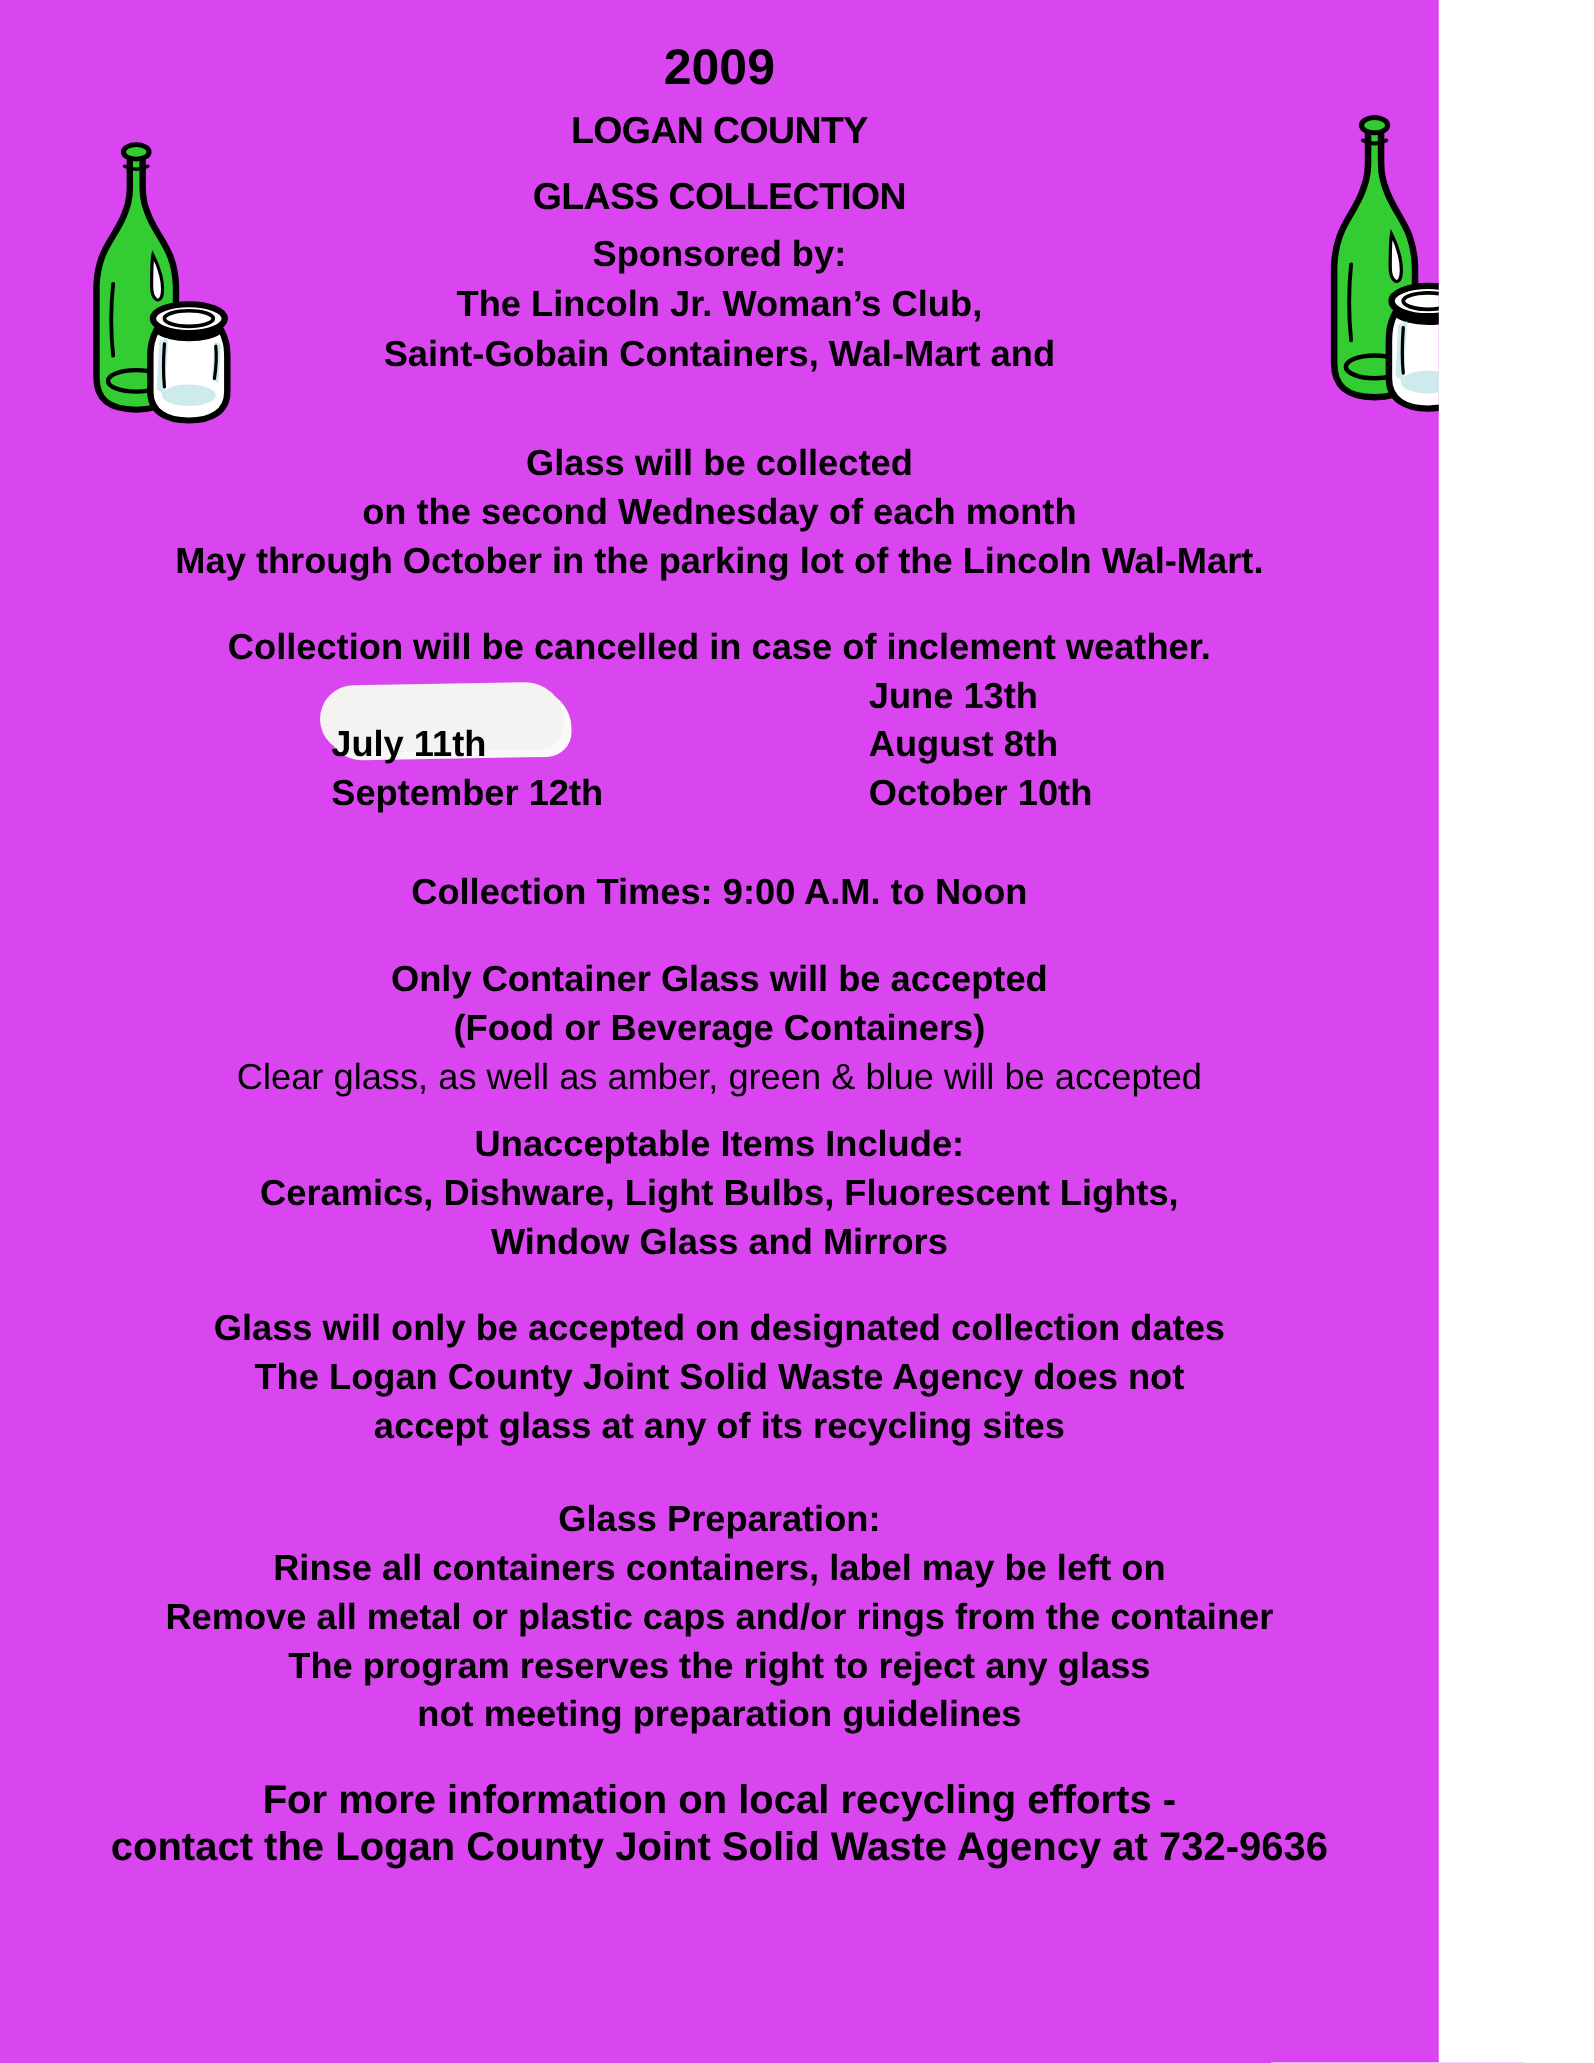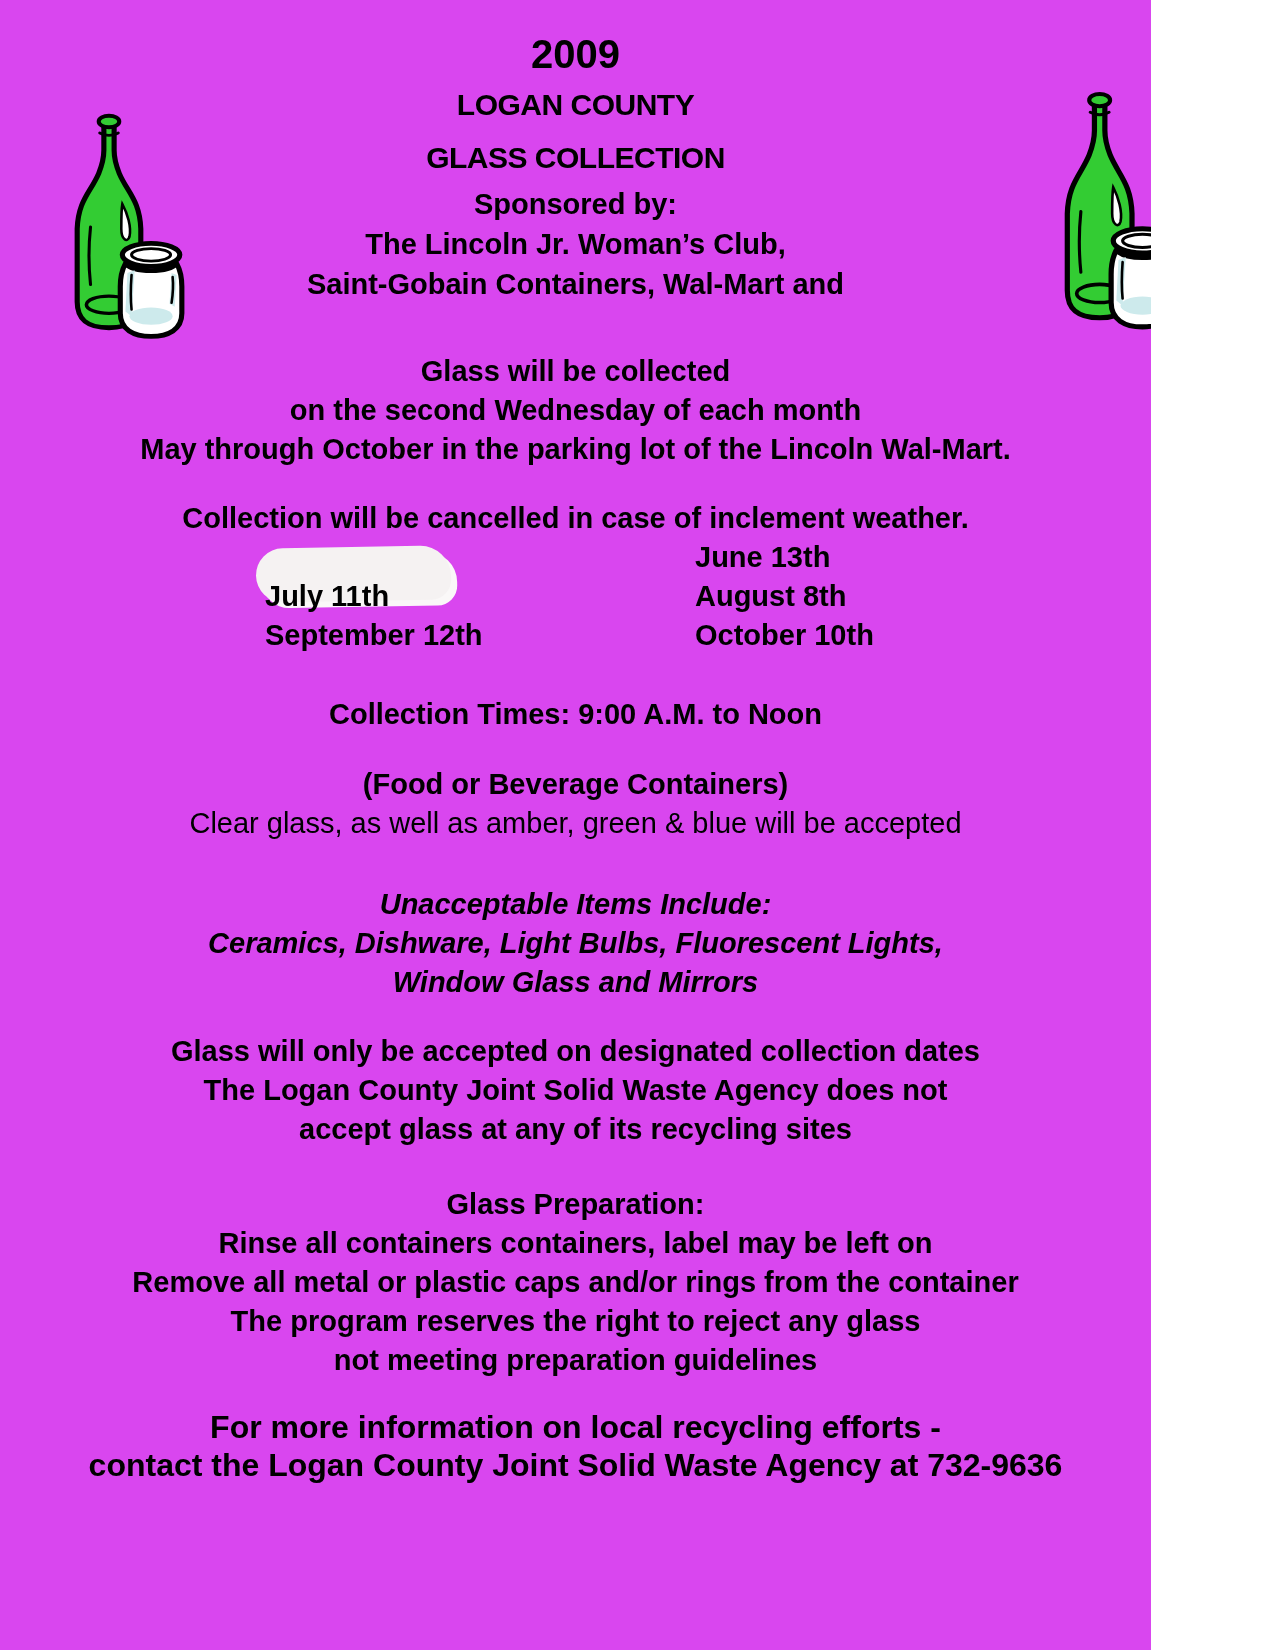--- a/index.html
+++ b/index.html
@@ -43,21 +43,21 @@
     font-size: 29px;
     font-weight: 700;
     line-height: 39px;
   }
   .regular { font-weight: 400; }
 
   .intro        { margin-top: 48px; }
   .cancel-block { margin-top: 30px; }
   .times-block  { margin-top: 40px; }
   .accepted     { margin-top: 31px; }
-  .unacceptable { margin-top: 42px; font-style: italic; }
+  .unacceptable { margin-top: 15px; }
   .policy       { margin-top: 30px; }
   .prep         { margin-top: 36px; }
   .footer {
     margin-top: 28px;
     font-size: 32px;
     font-weight: 700;
     line-height: 38px;
   }
 
   
@@ -164,20 +164,21 @@
         <span class="dcol dcol-right">October 10th</span>
       </div>
     </div>
   </div>
 
   <div class="body-block times-block center">
     <div class="line">Collection Times: 9:00 A.M. to Noon</div>
   </div>
 
   <div class="body-block accepted center">
+    <div class="line">Only Container Glass will be accepted</div>
     <div class="line">(Food or Beverage Containers)</div>
     <div class="line regular">Clear glass, as well as amber, green &amp; blue will be accepted</div>
   </div>
 
   <div class="body-block unacceptable center">
     <div class="line">Unacceptable Items Include:</div>
     <div class="line">Ceramics, Dishware, Light Bulbs, Fluorescent Lights,</div>
     <div class="line">Window Glass and Mirrors</div>
   </div>
 

